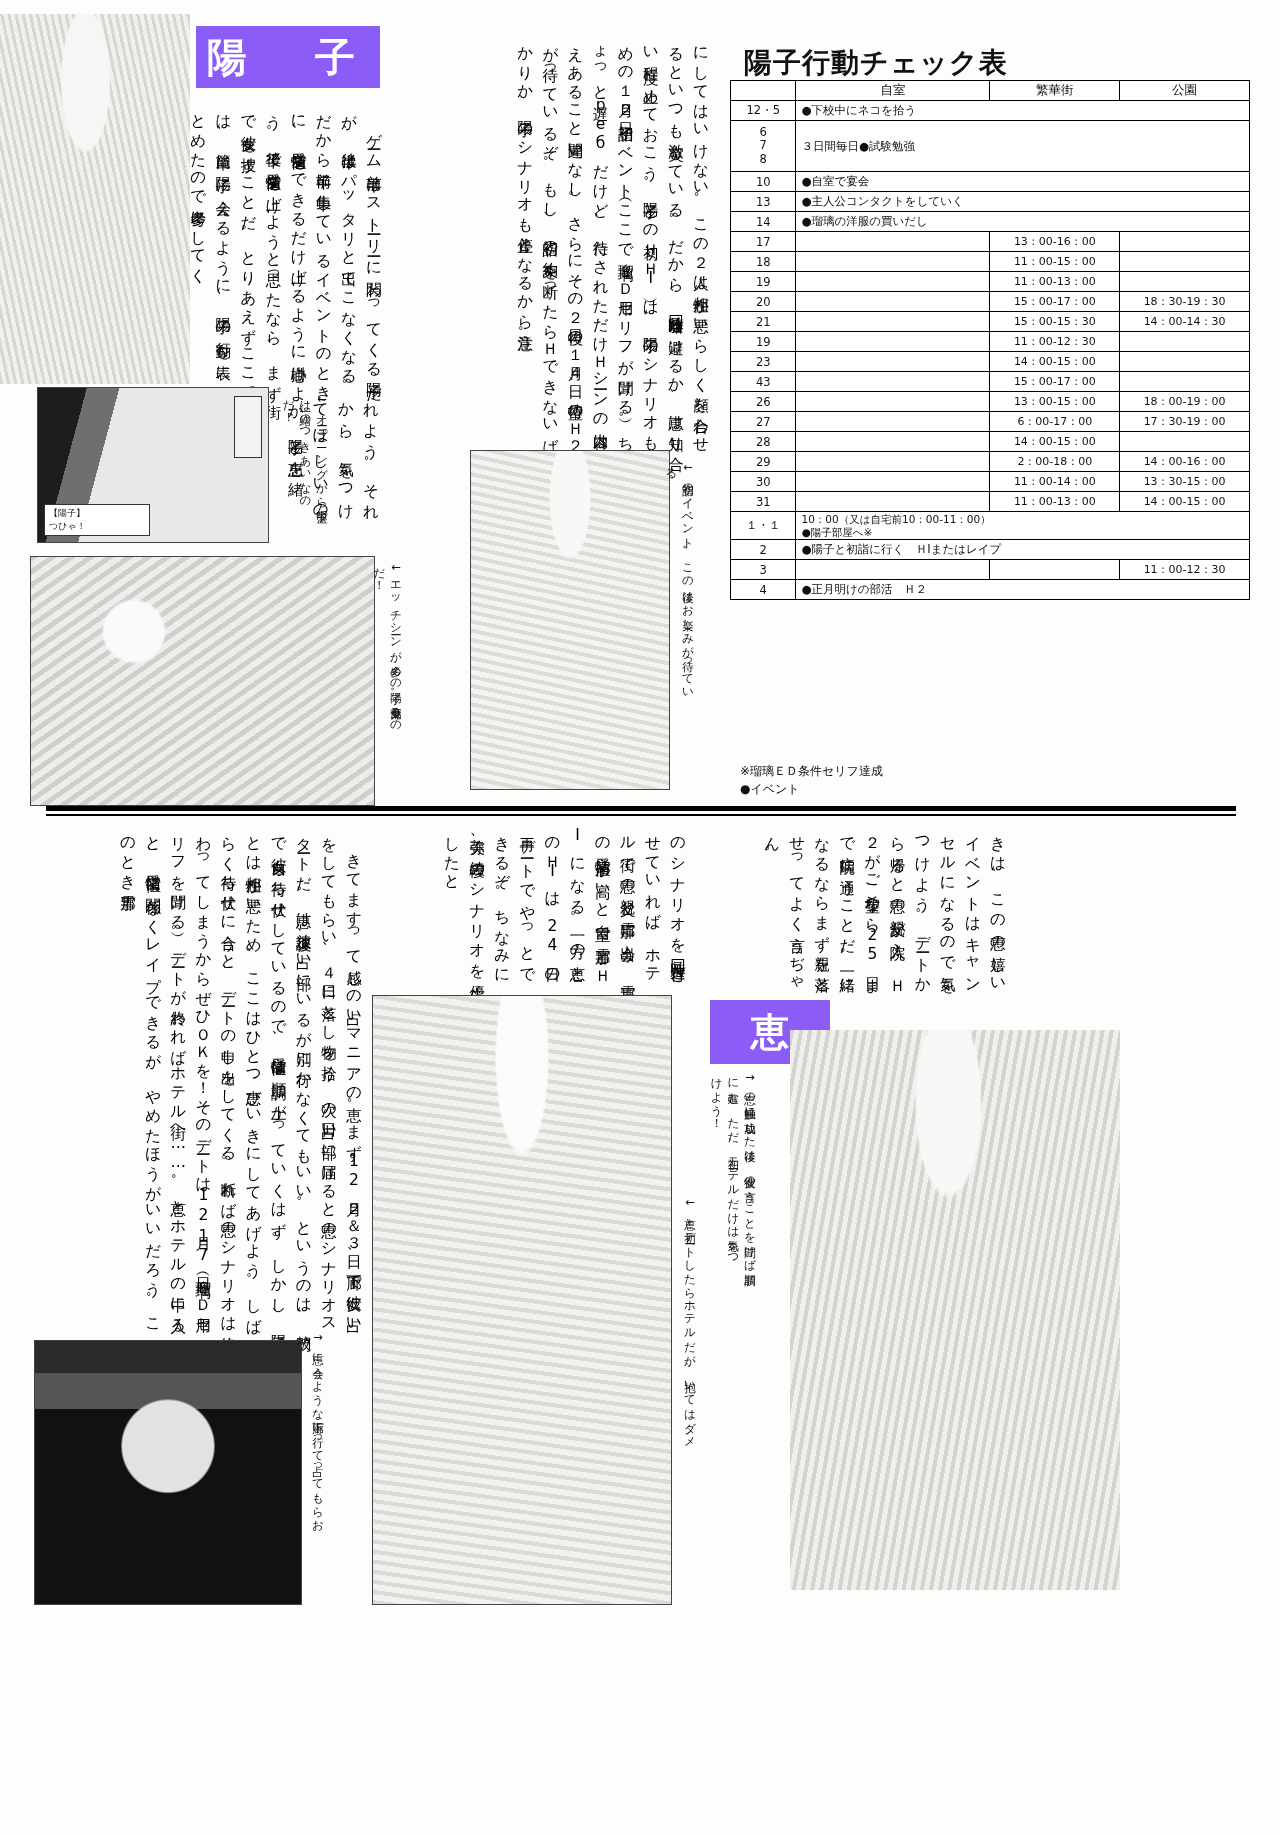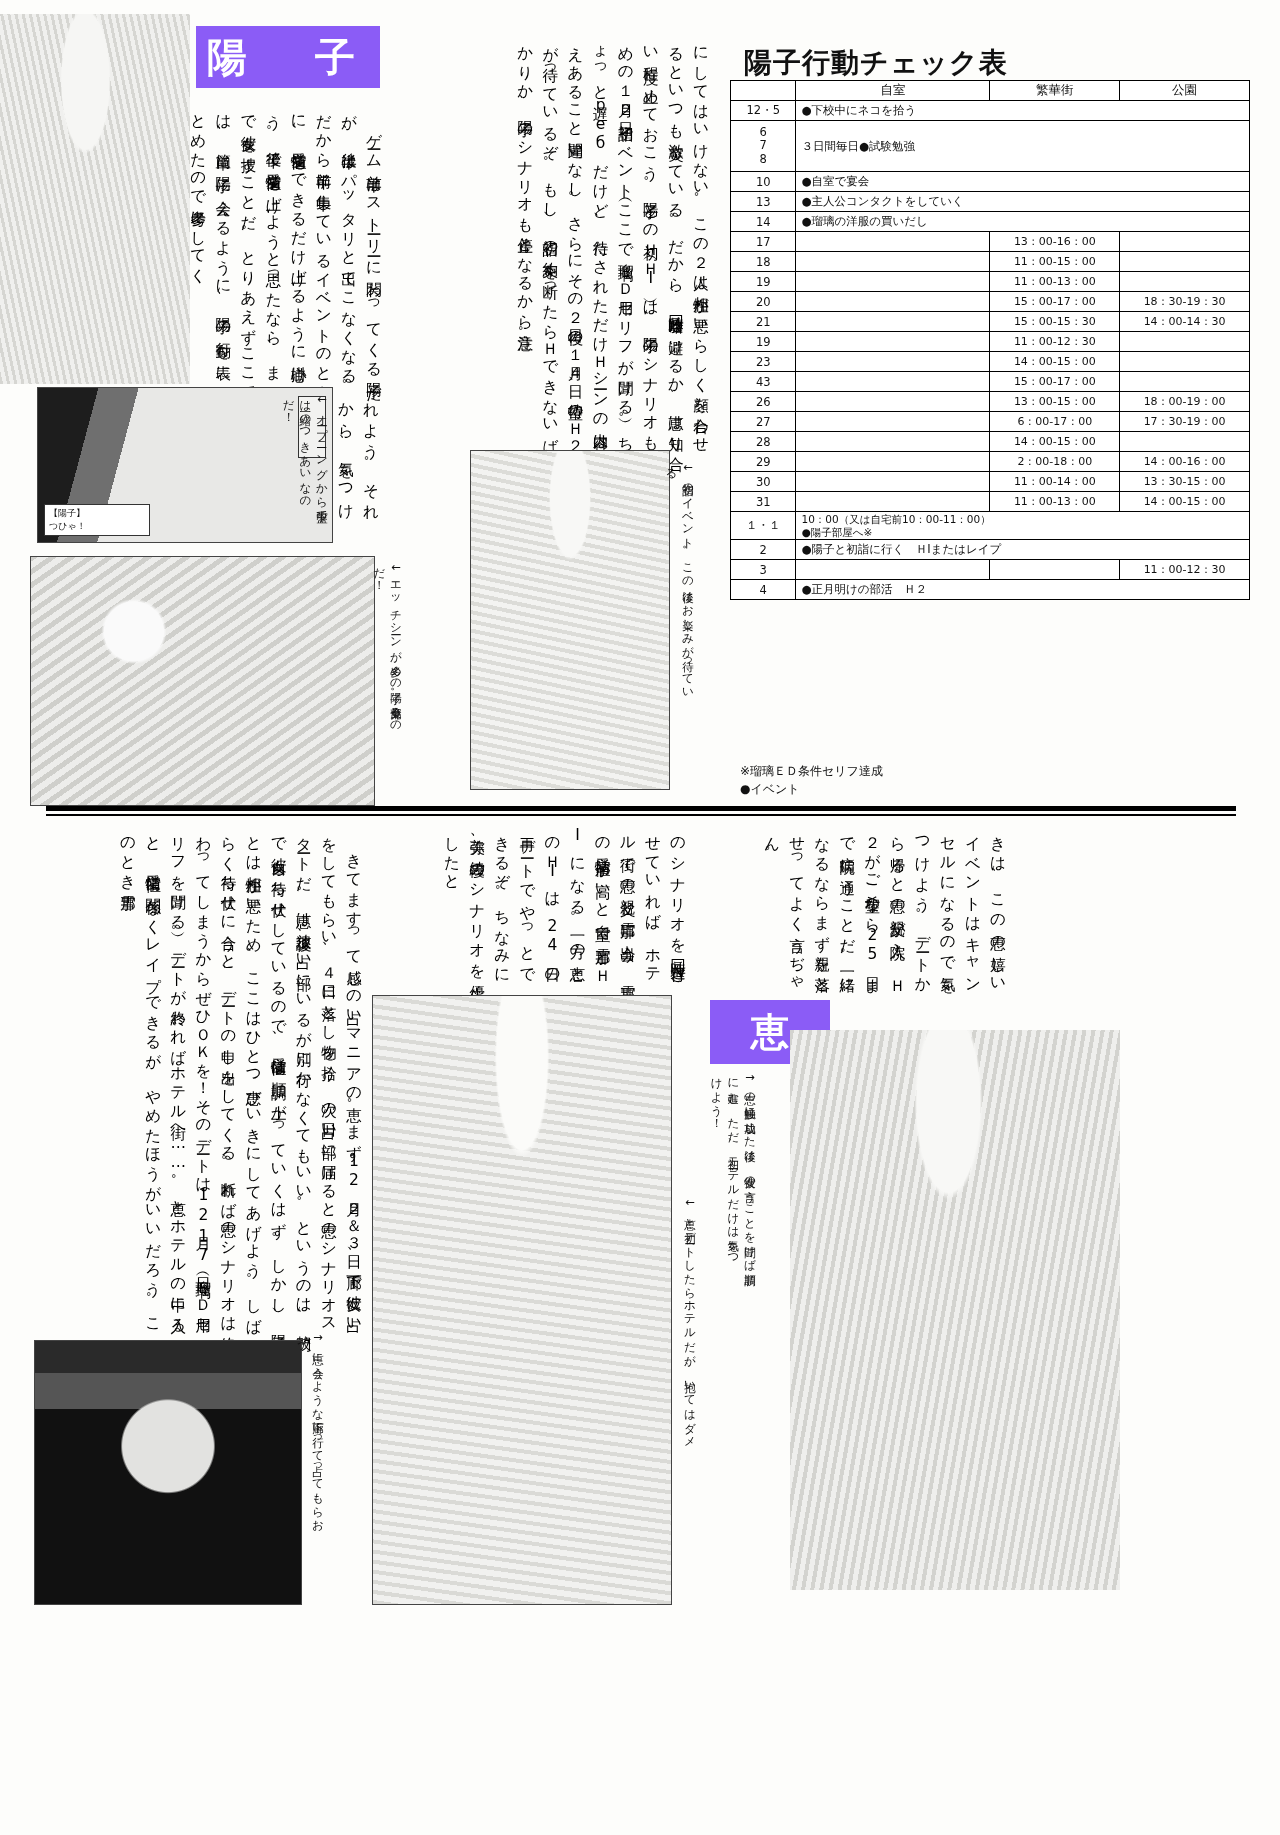--- a/index.html
+++ b/index.html
@@ -104,21 +104,21 @@
   </div>
 
   <div class="title-box" style="left:196px;top:26px;width:184px;height:62px;font-size:40px;">陽　子</div>
 
   <div class="vtext" style="left:190px;top:104px;width:196px;height:290px;">　ゲーム前半はストーリーに関わってくる陽子だが、後半はパッタリと出てこなくなる。だから前半に集中しているイベントのときに、愛情値をできるだけ上げるように心掛けよう。後半で愛情値を上げようと思ったなら、まず街で彼女を捜すことだ。とりあえずここでは、簡単に陽子に会えるように、陽子の行動を表にまとめたので参考にしてく</div>
 
   <div class="vtext" style="left:305px;top:392px;width:78px;height:120px;">れよう。それから、気をつけてほしいのが、陽子と恵を一緒</div>
 
   <div class="vtext" style="left:455px;top:36px;width:258px;height:410px;">にしてはいけない。この２人は相性が悪いらしく顔を合わせるといつも激突している。だから、同時攻略は避けるか、恵は知り合い程度に止めておこう。陽子との初Ｈ（ＨⅠ）は、陽子のシナリオも大詰めの１月２日初詣イベント（ここで瑠璃ＥＤ用セリフが聞ける）。ちょっと遅ребだけど、待たされただけＨシーンの内容は見応えあること間違いなし。さらにその２日後の１月４日、待望のＨ２が待っているぞ。もし、初詣の約束を断ったらＨできないばかりか、陽子のシナリオも停止となるから注意。</div>
 
-  <div class="art" style="left:37px;top:387px;width:296px;height:156px;
+  <div class="art" style="left:37px;top:387px;width:232px;height:156px;
        background:
          linear-gradient(105deg,#1d1d1d 0 18%,#6f6f6f 18% 30%,#e8e8e6 30% 100%),
          #ddd;">
     <div class="inner-cap" style="left:6px;bottom:6px;width:96px;white-space:pre-line;">【陽子】
 つひゃ！</div>
     <div style="position:absolute;right:6px;top:8px;width:26px;height:60px;background:#f2f2f0;border:1px solid #333;"></div>
   </div>
 
   <div class="cap" style="left:310px;top:392px;width:20px;height:130px;">←オープニングから中盤では一緒のつきあいなのだ！</div>
 

